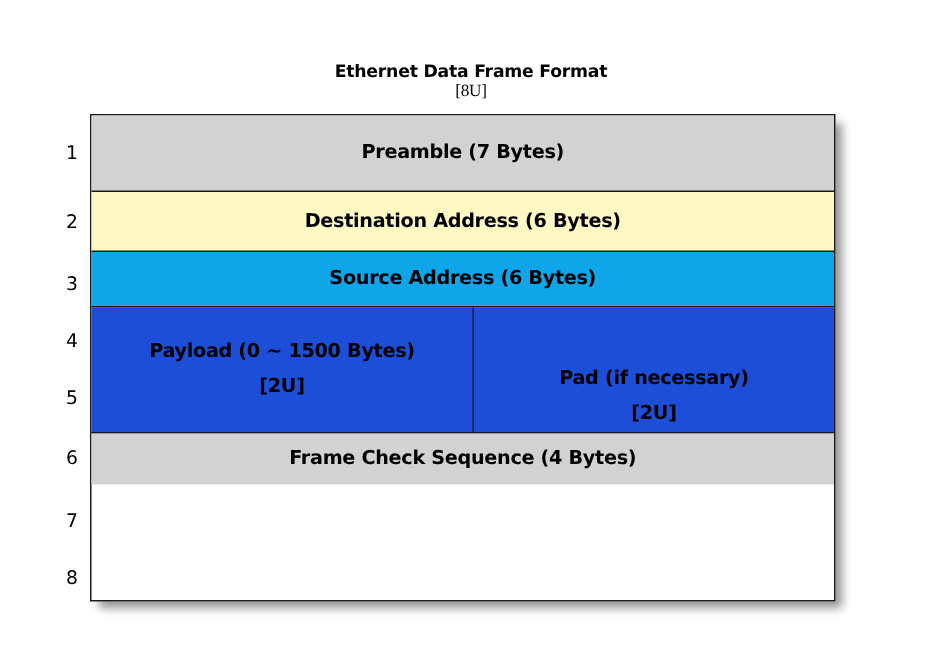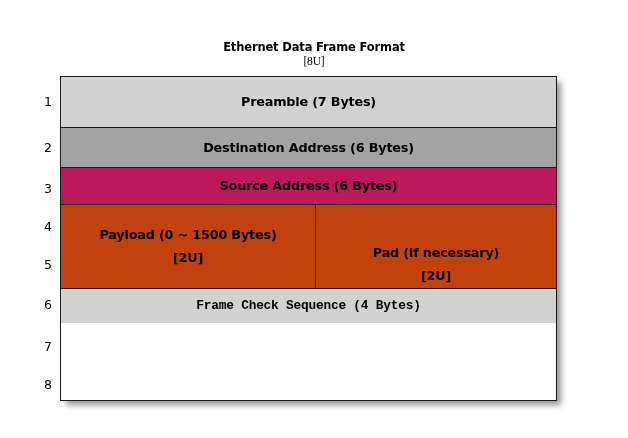--- a/index.html
+++ b/index.html
@@ -80,21 +80,20 @@
   .frame-row {
     box-sizing: border-box;
     display: flex;
     align-items: center;
     justify-content: center;
     border-bottom: 1.6px solid #1a1a1a;
     position: relative;
   }
   .frame-row:last-child {
     border-bottom: none;
-    font-family: Liberation Mono, monospace;
   }
   .cell-label {
     font-size: 12.8px;
     font-weight: 600;
     letter-spacing: -0.2px;
     text-align: center;
     color: #000000;
     line-height: 1.55;
   }
 
@@ -148,30 +147,30 @@
     <div class="gutter-cell" style="height:34px">8</div>
   </div>
 
   <div class="frame-table">
 
     <div class="frame-row" style="height:51px; background:#d2d2d2">
       <span class="cell-label">Preamble (7 Bytes)</span>
     </div>
 
 
-    <div class="frame-row" style="height:40px; background:#a3a3a3">
+    <div class="frame-row" style="height:40px; background:#fef9c3">
       <span class="cell-label">Destination Address (6 Bytes)</span>
     </div>
 
-    <div class="frame-row" style="height:37px; background:#be185d">
+    <div class="frame-row" style="height:37px; background:#0ea5e9">
       <span class="cell-label">Source Address (6 Bytes)</span>
     </div>
 
 
-    <div class="frame-row split-row" style="height:84px; background:#c2410c">
+    <div class="frame-row split-row" style="height:84px; background:#1d4ed8">
       <div class="split-cell left">
         <span class="sub-line">Payload (0 ~ 1500 Bytes)</span>
         <span class="sub-line">[2U]</span>
       </div>
       <div class="split-cell right">
         <span class="sub-line">Pad (if necessary)</span>
         <span class="sub-line">[2U]</span>
       </div>
     </div>
 

